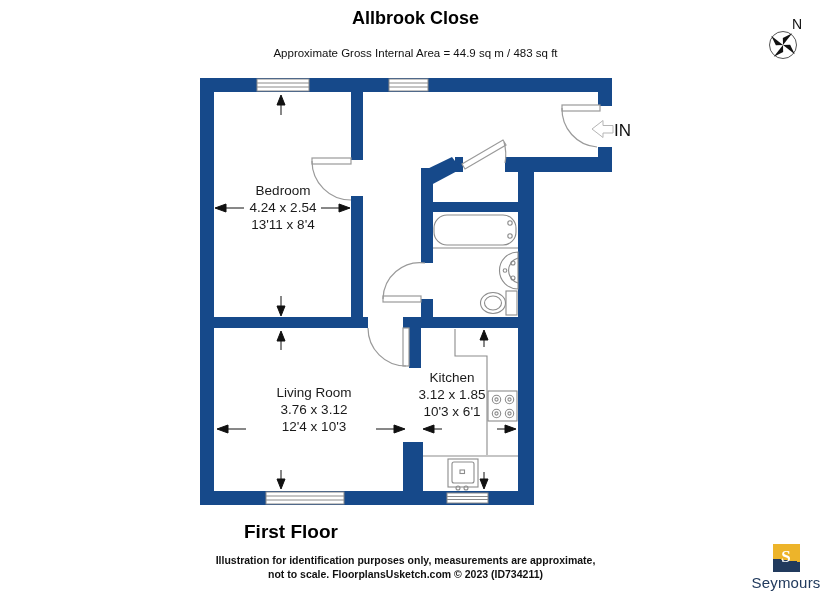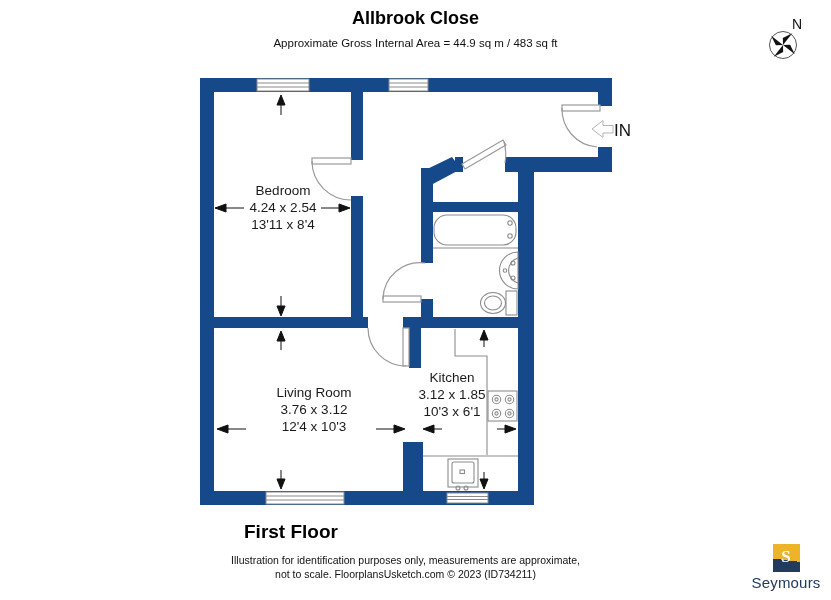--- a/index.html
+++ b/index.html
@@ -2,24 +2,24 @@
 <html><head>
 <meta charset="utf-8">
 <style>
   html,body{margin:0;padding:0;background:#ffffff;}
   .page{
     position:relative;width:831px;height:600px;background:#fff;overflow:hidden;
     font-family:"Liberation Sans",sans-serif;color:#1a1a1a;
   }
   .hdr{position:absolute;top:8px;left:0;width:831px;text-align:center;}
   .hdr h1{margin:0;font-size:18px;font-weight:bold;color:#000;}
-  .hdr .sub{margin-top:8px;font-size:11.5px;color:#111;}
+  .hdr .sub{margin-top:18px;font-size:11.5px;color:#111;}
   .plan-svg{position:absolute;top:0;left:0;}
   .floor-label{position:absolute;left:199px;top:521px;font-size:19px;font-weight:bold;color:#000;margin-left:45px;}
-  .disclaimer{position:absolute;top:553px;left:0;width:811px;text-align:center;font-size:10.5px;line-height:14px;color:#111;}
+  .disclaimer{position:absolute;top:553px;left:0;width:811px;text-align:center;font-size:10.5px;line-height:14px;color:#111;font-weight:bold;}
   .brand{position:absolute;left:741px;top:544px;width:90px;text-align:center;}
   .brand .sq{
     width:27px;height:28px;margin:0 auto;position:relative;
     background:linear-gradient(187deg,#edb42a 57%,#213a5d 57%);
   }
   .brand .sq span{
     position:absolute;left:0;top:3px;width:27px;text-align:center;
     font-family:"Liberation Serif",serif;font-size:17px;color:#fff;font-weight:bold;
   }
   .brand .nm{margin-top:2px;font-size:15px;color:#213a5d;font-weight:500;letter-spacing:.2px;}

